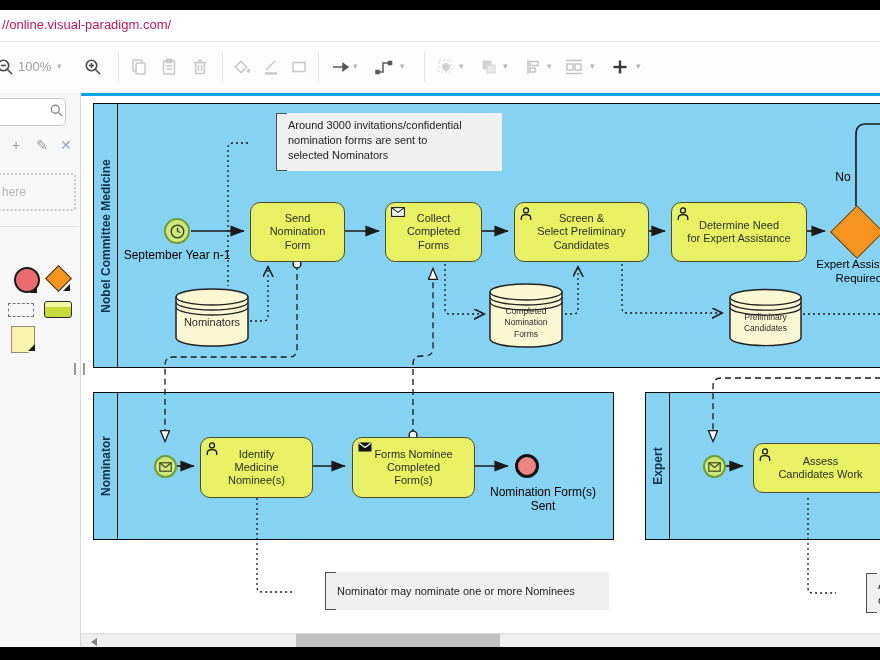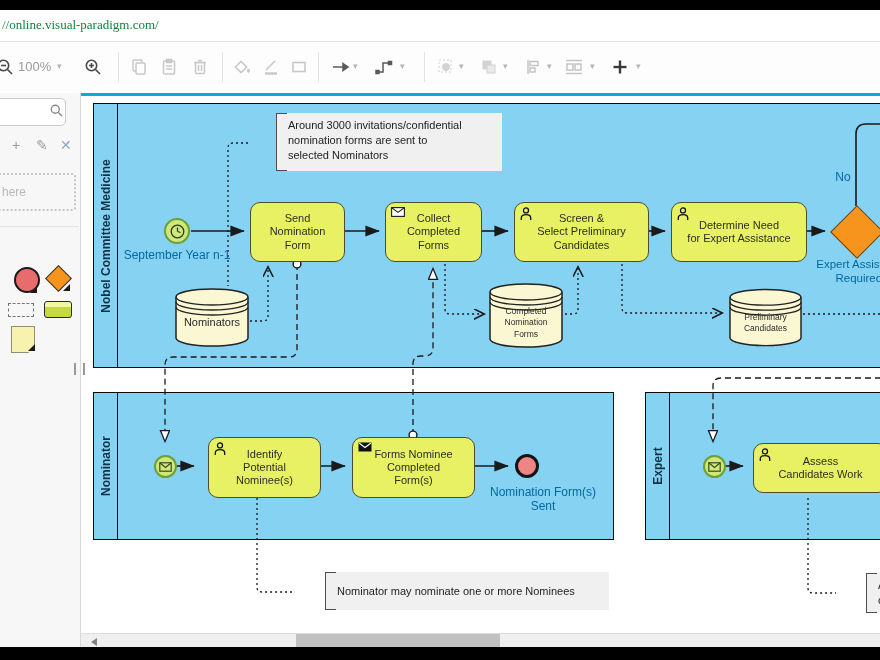--- a/index.html
+++ b/index.html
@@ -2,21 +2,21 @@
 <html style="--pool-fill: #85d2f2; --task-fill: #e7f163; --store-fill: #fbf7d3; --gateway-fill: #f7941e; --event-green: #cfe87c; --end-fill: #ee8585;"><head>
 <meta charset="utf-8">
 <style>
   html,body{margin:0;padding:0;background:#000;}
   #stage{position:relative;width:880px;height:660px;overflow:hidden;background:#fff;
          font-family:"Liberation Sans",sans-serif;}
   .abs{position:absolute;}
   
   #top-black{left:0;top:0;width:880px;height:10px;background:#000;}
   #url-bar{left:0;top:10px;width:880px;height:31px;background:#fff;border-bottom:1px solid #e4e4e4;}
-  #url-text{left:2px;top:7px;font-size:13px;color:#15803d;white-space:nowrap;font-family:Liberation Serif, serif;}
+  #url-text{left:2px;top:7px;font-size:13px;color:#be185d;white-space:nowrap;}
   
   #toolbar{left:0;top:42px;width:880px;height:51px;background:#fdfdfd;border-bottom:3px solid #0ea5e9;}
   .tb-sep{position:absolute;top:10px;width:1px;height:30px;background:#e3e3e3;}
   .tb-ic{position:absolute;top:16px;width:18px;height:18px;}
   .tb-caret{position:absolute;top:19px;font-size:9px;color:#b5b5b5;}
   #zoom-level{position:absolute;left:18px;top:17px;font-size:13px;color:#9a9a9a;}
   
   #sidebar{left:0;top:93px;width:80px;height:554px;background:#f7f7f7;border-right:1px solid #d8d8d8;}
   #shape-search{position:absolute;left:-10px;top:5px;width:74px;height:26px;border:1px solid #ccc;
      border-radius:5px;background:#fff;}
@@ -56,21 +56,21 @@
   .evt.start{background:var(--event-green);border:2px solid #6f9e33;}
   .evt.end{background:var(--end-fill);border:3.5px solid #141414;}
   .store{position:absolute;z-index:6;}
   .store .s-label{position:absolute;left:0;right:0;text-align:center;color:#2b2b2b;}
   .gw{position:absolute;width:36px;height:36px;background:var(--gateway-fill);border:1.5px solid #50442a;
      transform:rotate(45deg);z-index:6;}
   .note{position:absolute;background:#f0f0f0;color:#232323;font-size:11px;line-height:1.35;
      padding:5px 8px 5px 12px;z-index:6;margin-left:28px;}
   .note:before{content:"";position:absolute;left:0;top:0;bottom:0;width:10px;
      border:1.8px solid #4e4e4e;border-right:none;}
-  .dlabel{position:absolute;color:#0369a1;text-align:center;z-index:6;font-size:12px;line-height:1.2;}
+  .dlabel{position:absolute;color:#000000;text-align:center;z-index:6;font-size:12px;line-height:1.2;}
   #connectors{left:0;top:0;z-index:5;pointer-events:none;}
 </style>
 </head>
 <body>
 
 <div id="stage">
 
   <div class="abs" id="top-black"></div>
   <div class="abs" id="url-bar">
     <div class="abs" id="url-text">//online.visual-paradigm.com/</div>
@@ -307,27 +307,27 @@
   </div>
   <div class="task" style="left:671px;top:202px;width:134px;height:58px">
     <svg class="t-ic" width="13" height="14" viewBox="0 0 13 14" fill="none" stroke="#111" stroke-width="1.3">
         <circle cx="6" cy="3.4" r="2.5"></circle>
         <path d="M1.3,13 V10.8 Q1.3,7.6 6,7.6 Q10.7,7.6 10.7,10.8 V13"></path>
       </svg>
     <span>Determine Need</span>
     <span>for Expert Assistance</span>
   </div>
 
-  <div class="task" style="left:208px;top:437px;width:111px;height:59px">
+  <div class="task" style="left:200px;top:437px;width:111px;height:59px">
     <svg class="t-ic" width="13" height="14" viewBox="0 0 13 14" fill="none" stroke="#111" stroke-width="1.3">
         <circle cx="6" cy="3.4" r="2.5"></circle>
         <path d="M1.3,13 V10.8 Q1.3,7.6 6,7.6 Q10.7,7.6 10.7,10.8 V13"></path>
       </svg>
     <span>Identify</span>
-    <span>Potential</span>
+    <span>Medicine</span>
     <span>Nominee(s)</span>
   </div>
   <div class="task" style="left:352px;top:437px;width:121px;height:59px">
     <svg class="t-ic" width="14" height="10" viewBox="0 0 14 10">
         <rect x="0.5" y="0.5" width="13" height="9" fill="#111"></rect>
         <polyline points="1,1 7,5.4 13,1" fill="none" stroke="#fff" stroke-width="1.2"></polyline>
       </svg>
     <span>Forms Nominee</span>
     <span>Completed</span>
     <span>Form(s)</span>

